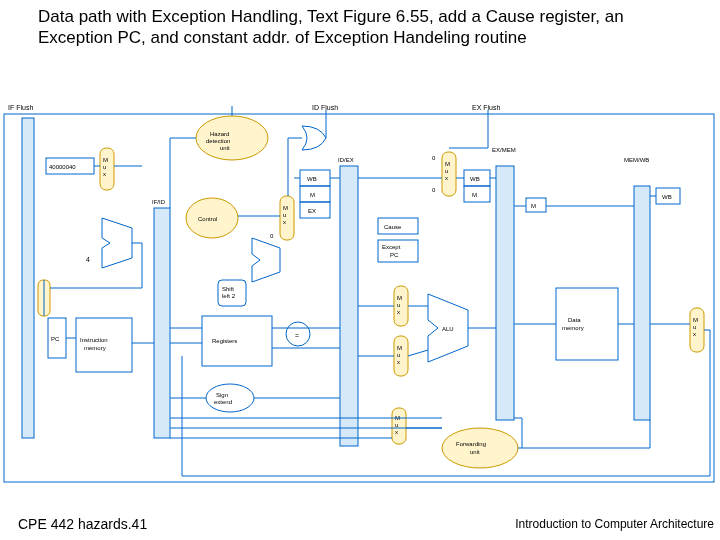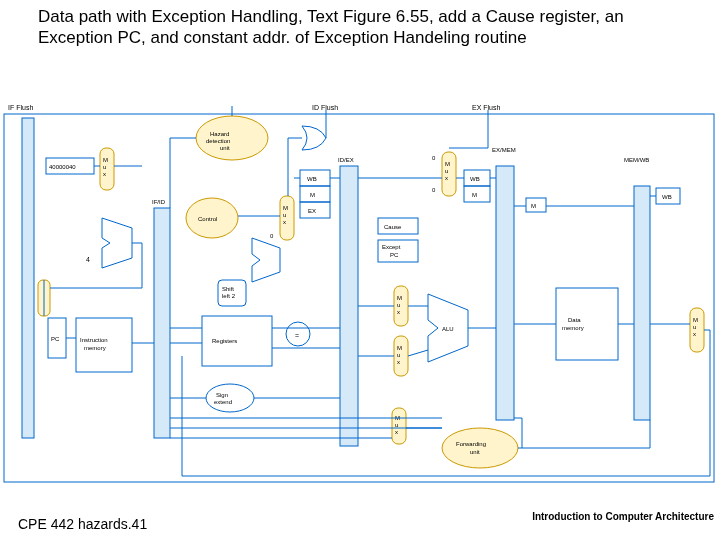--- a/index.html
+++ b/index.html
@@ -22,24 +22,23 @@
     width: 600px;
   }
   .footer-left {
     position: absolute;
     bottom: 8px;
     left: 18px;
     font-size: 14px;
   }
   .footer-right {
     position: absolute;
-    bottom: 18px;
+    bottom: 9px;
     right: 6px;
-    font-size: 10px;
-    font-weight: bold;
+    font-size: 12px;
   }
   .diagram {
     position: absolute;
     top: 88px;
     left: 2px;
     width: 716px;
     height: 412px;
   }
   .diagram svg {
     width: 100%;

